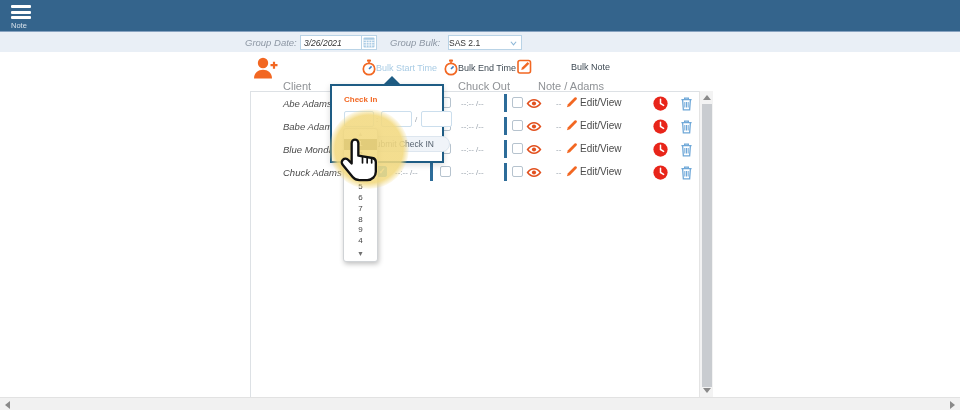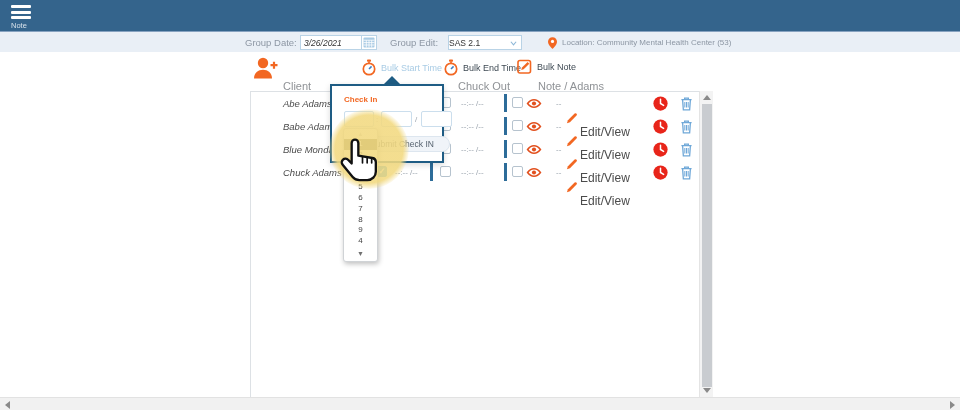--- a/index.html
+++ b/index.html
@@ -8,55 +8,55 @@
 
   
   .topbar{position:absolute;left:0;top:0;width:960px;height:31px;background:#34648C;}
   .menu-btn{position:absolute;left:10px;top:4px;width:26px;height:24px;cursor:pointer;}
   .menu-btn .bars{position:absolute;left:1px;top:1px;width:20px;}
   .menu-btn .bars div{height:3px;background:#fff;border-radius:1px;margin-bottom:2.5px;}
   .menu-label{position:absolute;left:1px;top:17px;font-size:7.5px;color:#D8E2EB;}
 
   
   .subbar{position:absolute;left:0;top:31px;width:960px;height:20px;background:#E9EFF6;border-top:1px solid #86A2C0;}
-  .subbar .lbl{position:absolute;top:5px;font-size:9.5px;color:#8D97A4;}
+  .subbar .lbl{position:absolute;top:5px;font-size:9.5px;color:#8D97A4;font-style:italic;}
   .date-input{position:absolute;left:300px;top:3px;width:54px;height:13px;background:#fff;border:1px solid #B9D3E6;font-size:8.5px;font-style:italic;color:#333;padding:0 3px;font-family:"Liberation Sans",sans-serif;}
   .cal-btn{position:absolute;left:361px;top:3px;width:16px;height:15px;background:#fff;border:1px solid #B9D3E6;padding:0;cursor:pointer;}
   .select-box{position:absolute;left:448px;top:3px;width:74px;height:15px;background:#fff;border:1px solid #B9D3E6;font-size:8.5px;color:#333;line-height:14px;padding-left:0;box-sizing:border-box;cursor:pointer;}
   .select-box .chev{position:absolute;right:4px;top:4px;width:7px;height:7px;}
   .loc{position:absolute;left:548px;top:3px;height:15px;display:flex;align-items:center;}
   .loc-text{font-size:8px;color:#8D97A4;margin-left:5px;}
 
   
   .addperson{position:absolute;left:252px;top:56px;cursor:pointer;}
-  .bulk{position:absolute;top:59px;display:flex;align-items:center;gap:5px;cursor:pointer;}
+  .bulk{position:absolute;top:59px;display:flex;align-items:center;cursor:pointer;}
   .bulk span{font-size:9px;}
   .bulk.start{left:362px;} .bulk.start span{color:#A9CCE5;}
   .bulk.end{left:444px;}  .bulk.end span{color:#3F4A54;}
-  .bulk.note{left:517px;} .bulk.note span{color:#3F4A54;}
+  .bulk.note{left:517px;} .bulk.note span{color:#3F4A54;margin-left:39px;}
 
   
   .thead span{position:absolute;top:80px;font-size:11px;color:#8F9296;}
   .h-client{left:283px;} .h-checkout{left:458px;} .h-notetime{left:538px;}
   .tframe{position:absolute;left:250px;top:91px;width:449px;height:306px;border-top:1px solid #DDE1E5;border-left:1px solid #DDE1E5;}
   .rows{position:absolute;left:0;top:92px;width:960px;}
   .trow{position:absolute;left:0;width:960px;height:23px;}
   .cname{position:absolute;left:283px;top:6px;font-size:9.5px;font-style:italic;color:#4B4B4B;white-space:nowrap;}
   .checkbox{position:absolute;width:11px;height:11px;top:5px;background:#fff;border:1px solid #B6C3CE;border-radius:2px;box-sizing:border-box;cursor:pointer;}
   .checkbox.checked{background:#2D9CE8;border-color:#2D9CE8;}
   .checkbox.checked::after{content:"✓";position:absolute;left:1.5px;top:-1px;color:#fff;font-size:8.5px;font-weight:bold;}
   .cb-in{left:376px;} .cb-out{left:440px;} .cb-note{left:512px;}
   .ttime{position:absolute;top:7px;font-size:8px;color:#9AA3AD;white-space:nowrap;}
   .t-in{left:395px;} .t-out{left:461px;}
   .vbar{position:absolute;top:2px;width:3px;height:18px;background:#2D6C99;}
   .vb1{left:430px;} .vb2{left:504px;}
   .eye{position:absolute;left:526px;top:6px;cursor:pointer;}
   .dash{position:absolute;left:556px;top:7px;font-size:8px;color:#9AA3AD;}
   .editview{position:absolute;left:566px;top:5px;display:flex;align-items:center;gap:3px;cursor:pointer;}
-  .editview span{font-size:12px;color:#4B4B4B;margin-top:28px;}
+  .editview span{font-size:10px;color:#4B4B4B;}
   .clockic{position:absolute;left:653px;top:4px;cursor:pointer;}
   .trashic{position:absolute;left:680px;top:4px;cursor:pointer;}
 
   
   .vscroll{position:absolute;left:699px;top:91px;width:13px;height:306px;background:#F3F3F3;border-left:1px solid #E4E4E4;}
   .vscroll .arr{position:absolute;left:3px;width:0;height:0;border-left:4px solid transparent;border-right:4px solid transparent;}
   .vscroll .up{top:4px;border-bottom:5px solid #8A8A8A;}
   .vscroll .dn{bottom:4px;border-top:5px solid #8A8A8A;}
   .vthumb{position:absolute;left:1.5px;top:13px;width:10px;height:283px;background:#C9CCD0;}
   .hscroll{position:absolute;left:0;top:397px;width:960px;height:13px;background:#F1F1F1;border-top:1px solid #E2E2E2;}
@@ -104,33 +104,26 @@
 
   <div class="subbar">
     <span class="lbl" style="left:245px;">Group Date:</span>
     <input class="date-input" value="3/26/2021" style="">
     <button class="cal-btn">
       <svg width="12" height="11" viewBox="0 0 12 11">
         <rect x="0.5" y="0.5" width="11" height="10" rx="1" fill="#A9CBE4"></rect>
         <path d="M0.5 3.2 H11.5 M3.3 3.2 V10.5 M6 3.2 V10.5 M8.7 3.2 V10.5 M0.5 5.6 H11.5 M0.5 8 H11.5" stroke="#fff" stroke-width="0.8" fill="none"></path>
       </svg>
     </button>
-    <span class="lbl" style="left:390px;">Group Edit:</span>
+    <span class="lbl" style="left:390px;">Group Bulk:</span>
     <div class="select-box">
       <span>SAS 2.1</span>
       <svg class="chev" viewBox="0 0 8 6">
           <path d="M1 1 L4 4.5 L7 1" fill="none" stroke="#8FB8D8" stroke-width="1.3"></path>
         </svg>
-    </div>
-    <div class="loc">
-      <svg width="9" height="12" viewBox="0 0 10 13">
-        <path d="M5 0 C2.2 0 0 2.2 0 5 c0 3.5 5 8 5 8 s5 -4.5 5 -8 C10 2.2 7.8 0 5 0 z" fill="#F26722"></path>
-        <circle cx="5" cy="4.8" r="1.8" fill="#fff"></circle>
-      </svg>
-      <span class="loc-text">Location: Community Mental Health Center (53)</span>
     </div>
   </div>
 
   <div class="addperson">
     <svg width="27" height="24" viewBox="0 0 27 24">
       <circle cx="11" cy="7" r="5.2" fill="#F26722"></circle>
       <path d="M2 22.5 c0 -5.8 4.2 -8.8 9 -8.8 s9 3 9 8.8 z" fill="#F26722"></path>
       <path d="M18.5 9.2 h7 M22 5.7 v7" stroke="#F26722" stroke-width="2.2"></path>
     </svg>
   </div>

